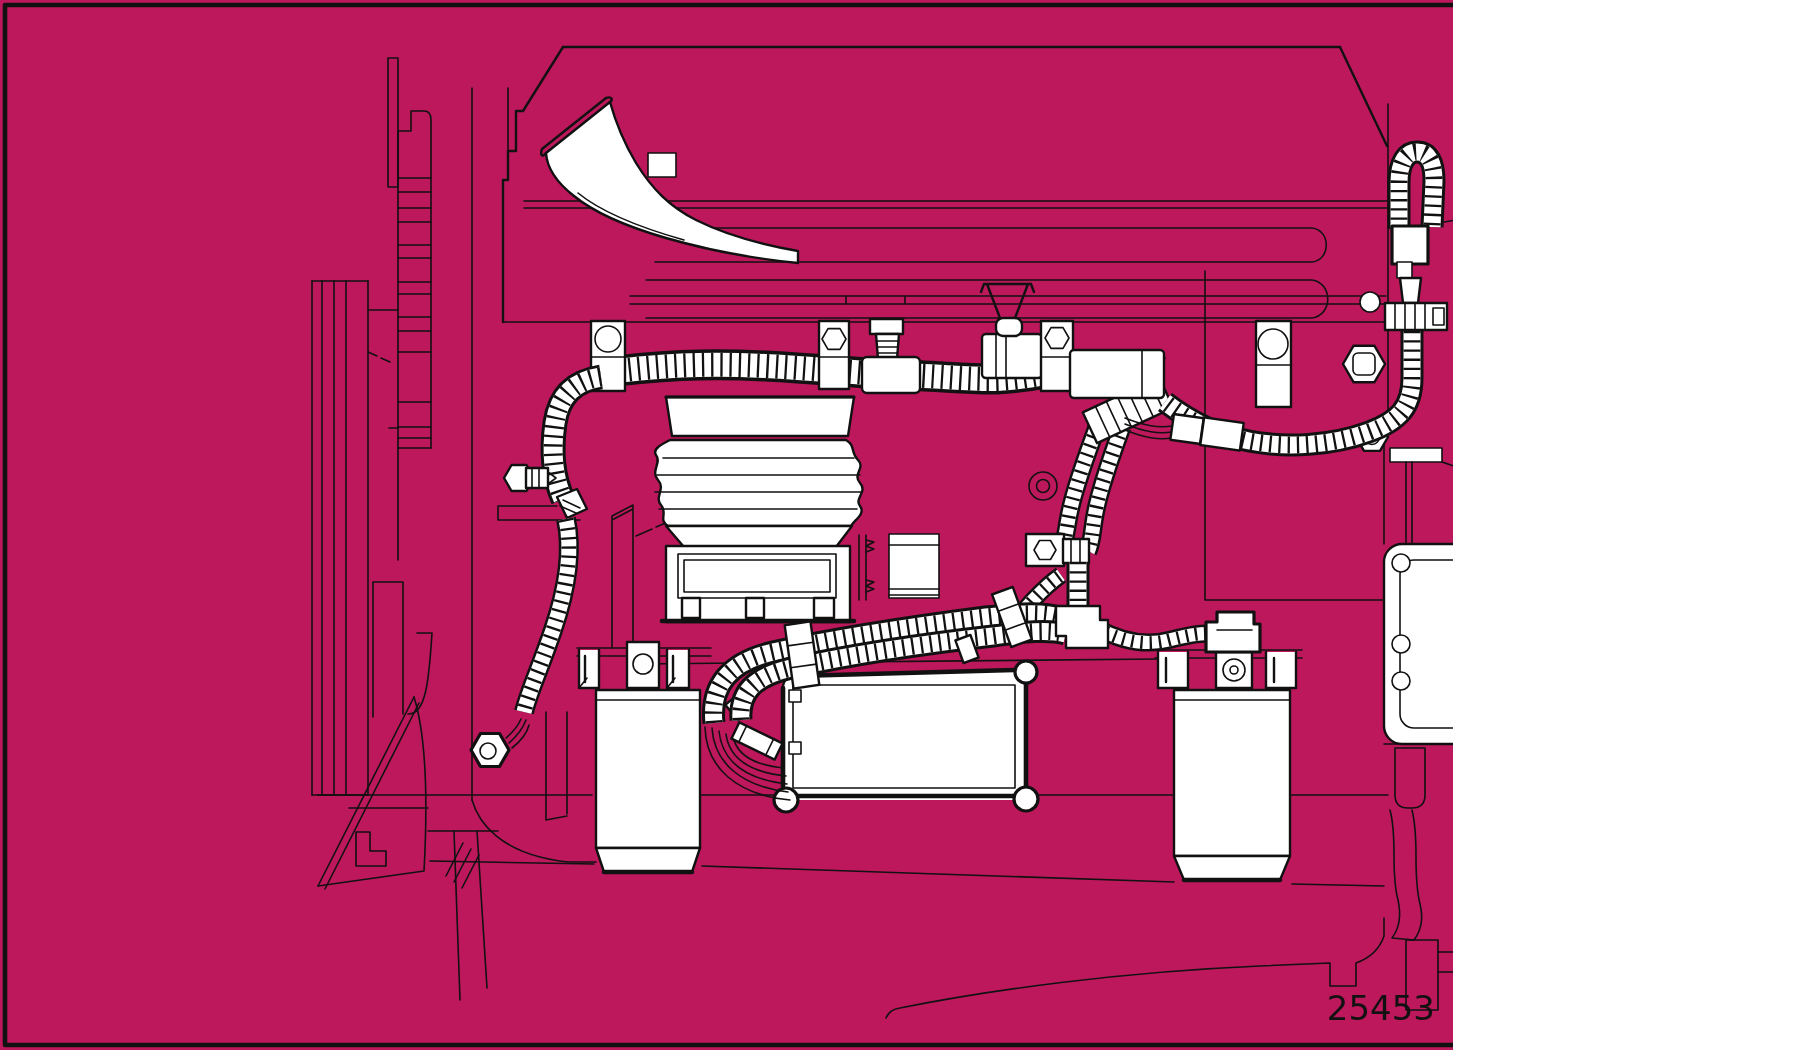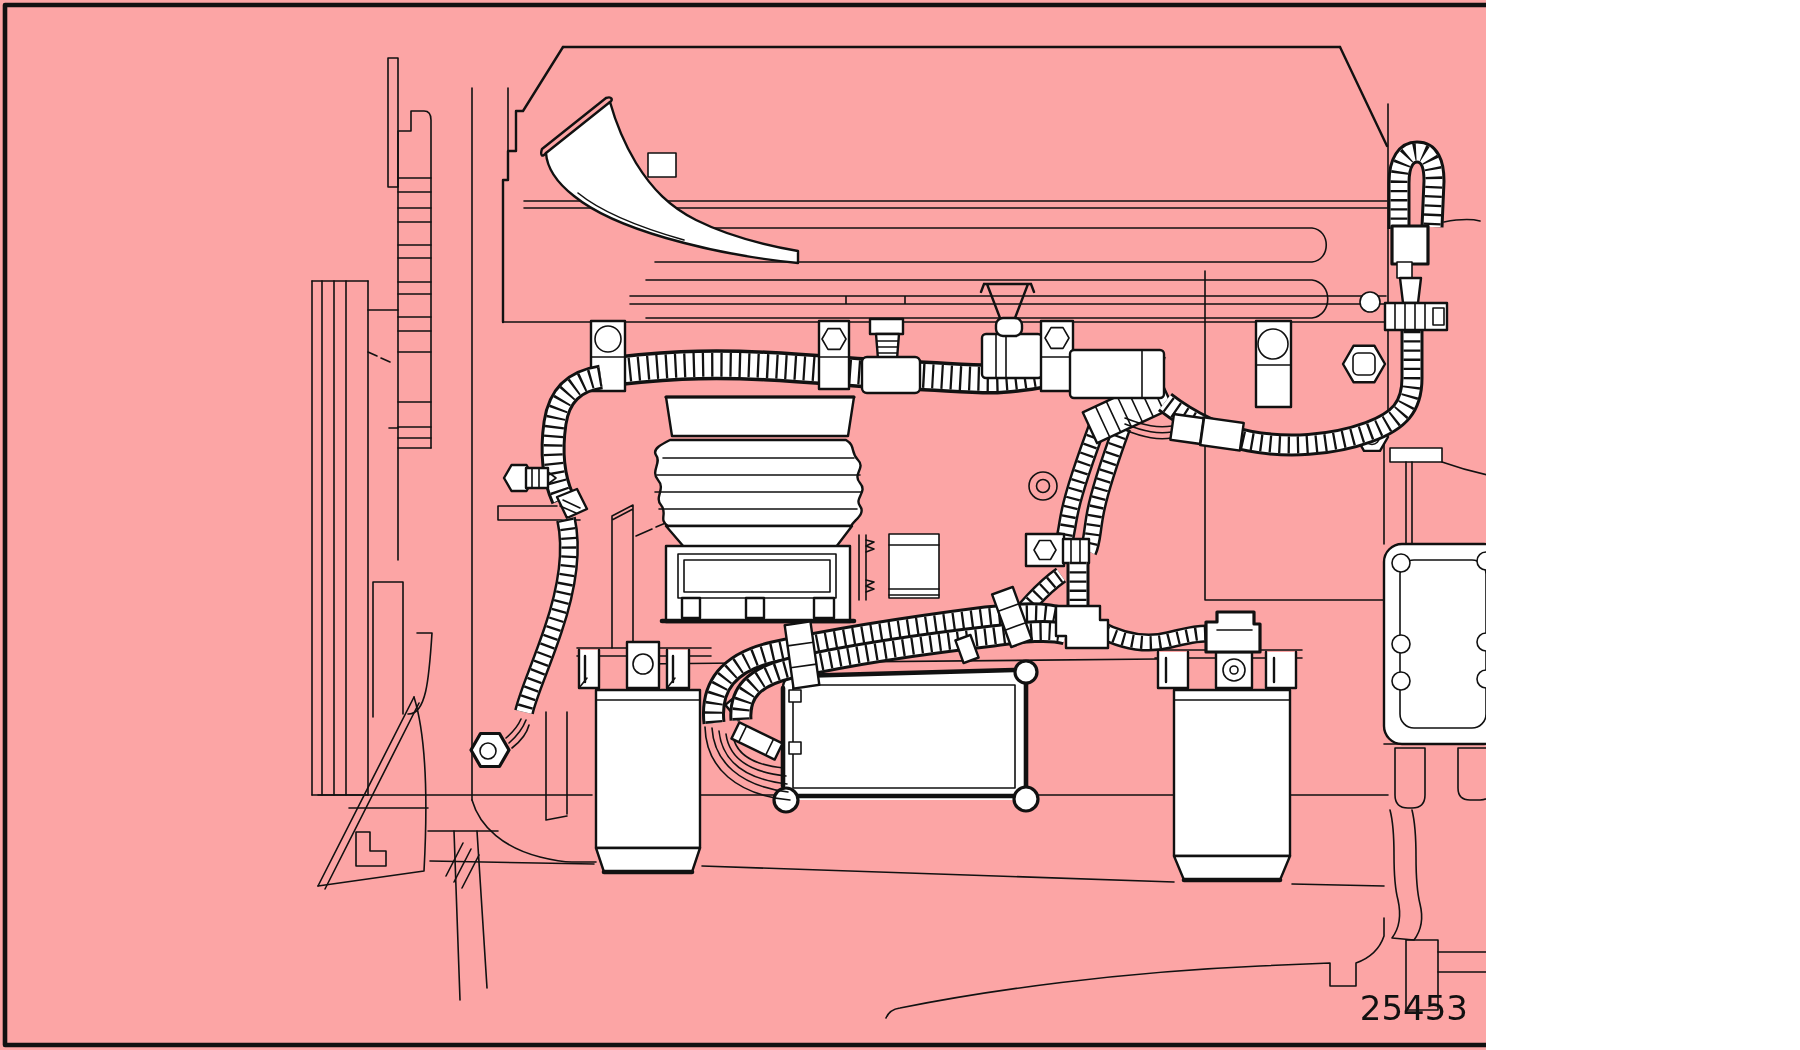--- a/index.html
+++ b/index.html
@@ -1,17 +1,17 @@
 <!DOCTYPE html>
 <html><head>
 <meta charset="utf-8">
 <style>
   html,body{margin:0;padding:0;background:#fff;}
-  .stage{position:relative;width:1453px;height:1050px;background:#fca5a5;overflow:hidden;
-         font-family:"DejaVu Sans","Liberation Sans",sans-serif;padding-left:33px;}
+  .stage{position:relative;width:1453px;height:1050px;background:#be185d;overflow:hidden;
+         font-family:"DejaVu Sans","Liberation Sans",sans-serif;}
   svg{position:absolute;left:0;top:0;}
   .s1{stroke:#111;stroke-width:1.6;fill:none;stroke-linecap:round;stroke-linejoin:round}
   .s2{stroke:#111;stroke-width:2.4;fill:none;stroke-linecap:round;stroke-linejoin:round}
   .s3{stroke:#111;stroke-width:3.2;fill:none;stroke-linecap:round;stroke-linejoin:round}
   .s4{stroke:#111;stroke-width:4.6;fill:none;stroke-linecap:round;stroke-linejoin:round}
   .wf{fill:#fff}
   .to{stroke:#111;fill:none;stroke-linecap:butt}
   .tw{stroke:#fff;fill:none;stroke-linecap:butt}
   .tr{stroke:#111;fill:none;stroke-linecap:butt;stroke-dasharray:2.3 6.9}
   .fig-label{position:absolute;right:18px;bottom:22px;font-size:34px;letter-spacing:0px;color:#111;}

